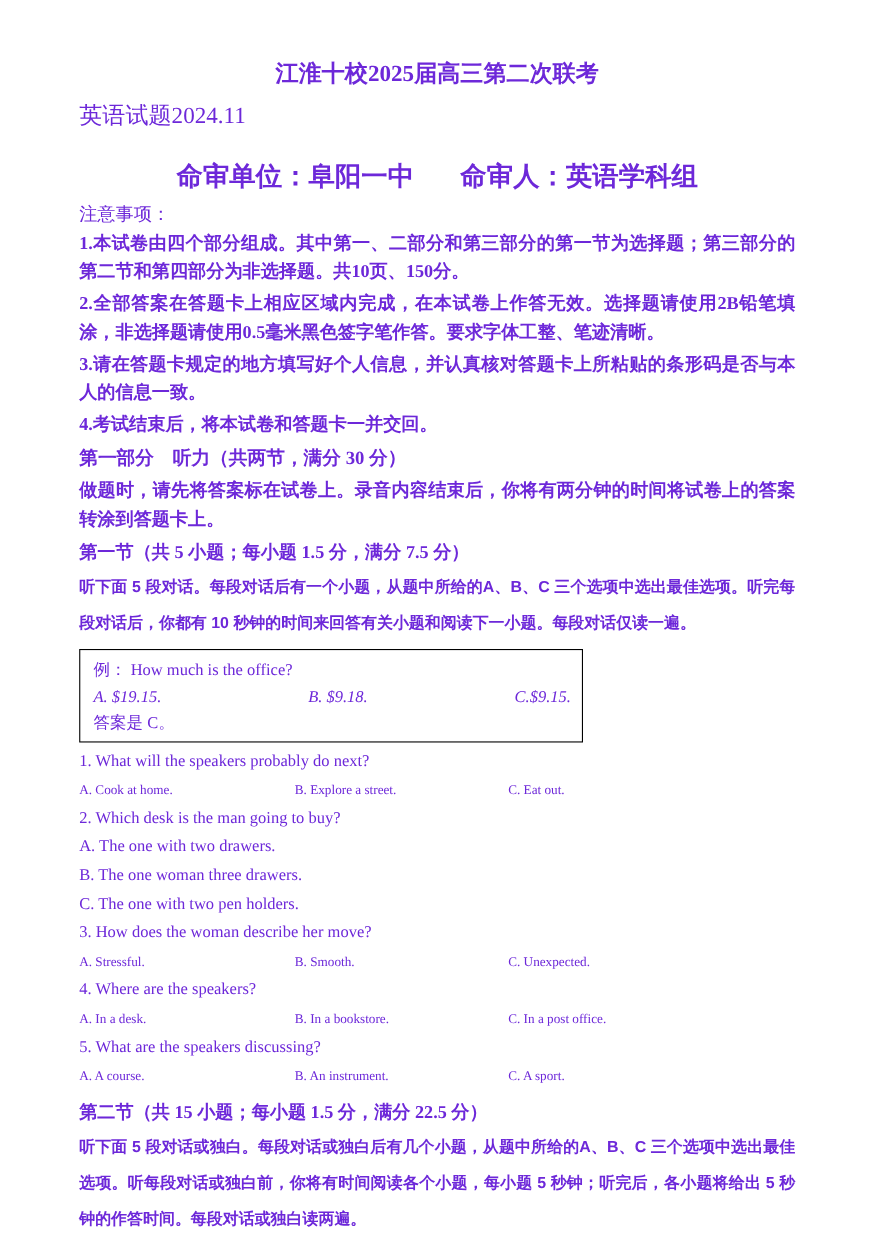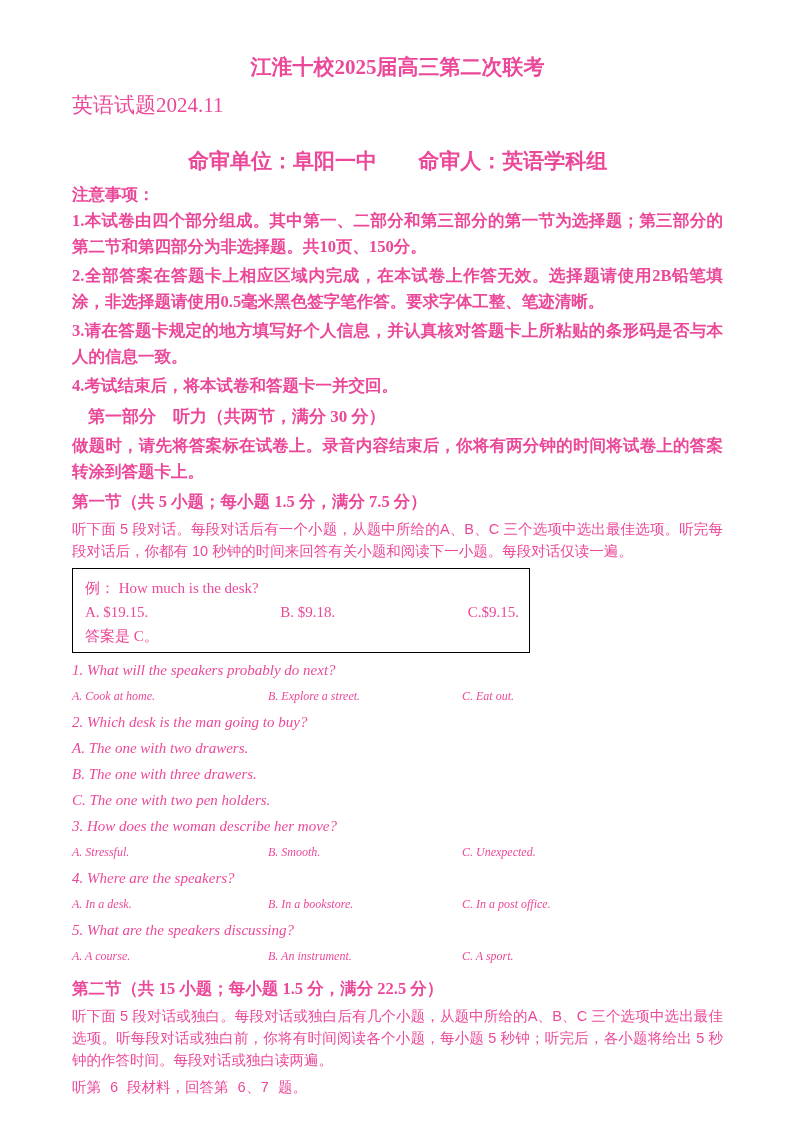--- a/index.html
+++ b/index.html
@@ -6,21 +6,21 @@
     margin: 0;
     padding: 0;
     background: #ffffff;
   }
   .page {
     position: relative;
     width: 793px;
     height: 1122px;
     box-sizing: border-box;
     background: #ffffff;
-    color: #ec4899;
+    color: #6d28d9;
     padding: 52px 70px 20px 72px;
     font-family: "Liberation Serif", "DejaVu Serif", serif;
     overflow: hidden;
   }
   .title {
     text-align: center;
     font-weight: bold;
     font-size: 21px;
     line-height: 30px;
     margin: 0 0 8px 0;
@@ -28,71 +28,71 @@
   .subtitle {
     text-align: left;
     font-weight: normal;
     font-size: 21px;
     line-height: 30px;
     margin: 0 0 28px 0;
   }
   .exam-info {
     text-align: center;
     font-weight: bold;
-    font-size: 21px;
+    font-size: 24px;
     line-height: 26px;
     margin: 0 0 8px 0;
   }
   .exam-info span { margin: 0 18px; }
   .notice-heading {
-    font-weight: bold;
+    font-weight: normal;
     font-size: 16.5px;
     line-height: 26px;
   }
   .cn-par {
     font-weight: bold;
     font-size: 16.5px;
     line-height: 26px;
     margin: 0 0 3px 0;
     text-align: justify;
   }
   .section-heading {
     font-weight: bold;
     font-size: 17px;
     line-height: 28px;
-    margin: 4px 0 2px 16px;
+    margin: 4px 0 2px 0;
   }
   .sub-heading {
     font-weight: bold;
     font-size: 16.5px;
     line-height: 28px;
     margin: 2px 0 2px 0;
   }
   .instr {
-    font-weight: normal;
+    font-weight: bold;
     font-size: 14.5px;
-    line-height: 22px;
+    line-height: 33px;
     margin: 0 0 6px 0;
     text-align: justify;
     font-family: "Liberation Sans", "DejaVu Sans", sans-serif;
   }
   .example-box {
     border: 1px solid #000;
     width: 458px;
     box-sizing: border-box;
     padding: 7px 10px 4px 12px;
     margin: 4px 0 10px 0;
     font-size: 15px;
     line-height: 24px;
   }
-  .example-box .ex-opts { display: flex; }
+  .example-box .ex-opts { display: flex; font-style: italic; }
   .example-box .ex-a { width: 184px; }
   .example-box .ex-b { width: 196px; margin-left: 19px; }
   .example-box .ex-c { flex: 1; }
-  .question { margin: 0; font-style: italic; }
+  .question { margin: 0; }
   .q-text, .opt-line {
     font-size: 15px;
     line-height: 15px;
     margin: 0 0 11px 0;
   }
   .options-row {
     display: flex;
     font-size: 12px;
     line-height: 15px;
     margin: 0 0 11px 0;
@@ -127,42 +127,42 @@
   <div class="cn-par">3.请在答题卡规定的地方填写好个人信息，并认真核对答题卡上所粘贴的条形码是否与本人的信息一致。</div>
   <div class="cn-par">4.考试结束后，将本试卷和答题卡一并交回。</div>
 
   <div class="section-heading">第一部分　听力（共两节，满分 30 分）</div>
   <div class="cn-par">做题时，请先将答案标在试卷上。录音内容结束后，你将有两分钟的时间将试卷上的答案转涂到答题卡上。</div>
 
   <div class="sub-heading">第一节（共 5 小题；每小题 1.5 分，满分 7.5 分）</div>
   <div class="instr">听下面 5 段对话。每段对话后有一个小题，从题中所给的A、B、C 三个选项中选出最佳选项。听完每段对话后，你都有 10 秒钟的时间来回答有关小题和阅读下一小题。每段对话仅读一遍。</div>
 
   <div class="example-box">
-    <div class="ex-q">例：  How much is the desk?</div>
+    <div class="ex-q">例：  How much is the office?</div>
     <div class="ex-opts">
       <span class="ex-a">A. $19.15.</span>
       <span class="ex-b">B. $9.18.</span>
       <span class="ex-c">C.$9.15.</span>
     </div>
     <div class="ex-ans">答案是 C。</div>
   </div>
 
   <div class="question">
     <div class="q-text">1. What will the speakers probably do next?</div>
     <div class="options-row">
       <span class="opt-a">A. Cook at home.</span>
       <span class="opt-b">B. Explore a street.</span>
       <span class="opt-c">C. Eat out.</span>
     </div>
   </div>
 
   <div class="question">
     <div class="q-text">2. Which desk is the man going to buy?</div>
     <div class="opt-line">A. The one with two drawers.</div>
-    <div class="opt-line">B. The one with three drawers.</div>
+    <div class="opt-line">B. The one woman three drawers.</div>
     <div class="opt-line">C. The one with two pen holders.</div>
   </div>
 
   <div class="question">
     <div class="q-text">3. How does the woman describe her move?</div>
     <div class="options-row">
       <span class="opt-a">A. Stressful.</span>
       <span class="opt-b">B. Smooth.</span>
       <span class="opt-c">C. Unexpected.</span>
     </div>

